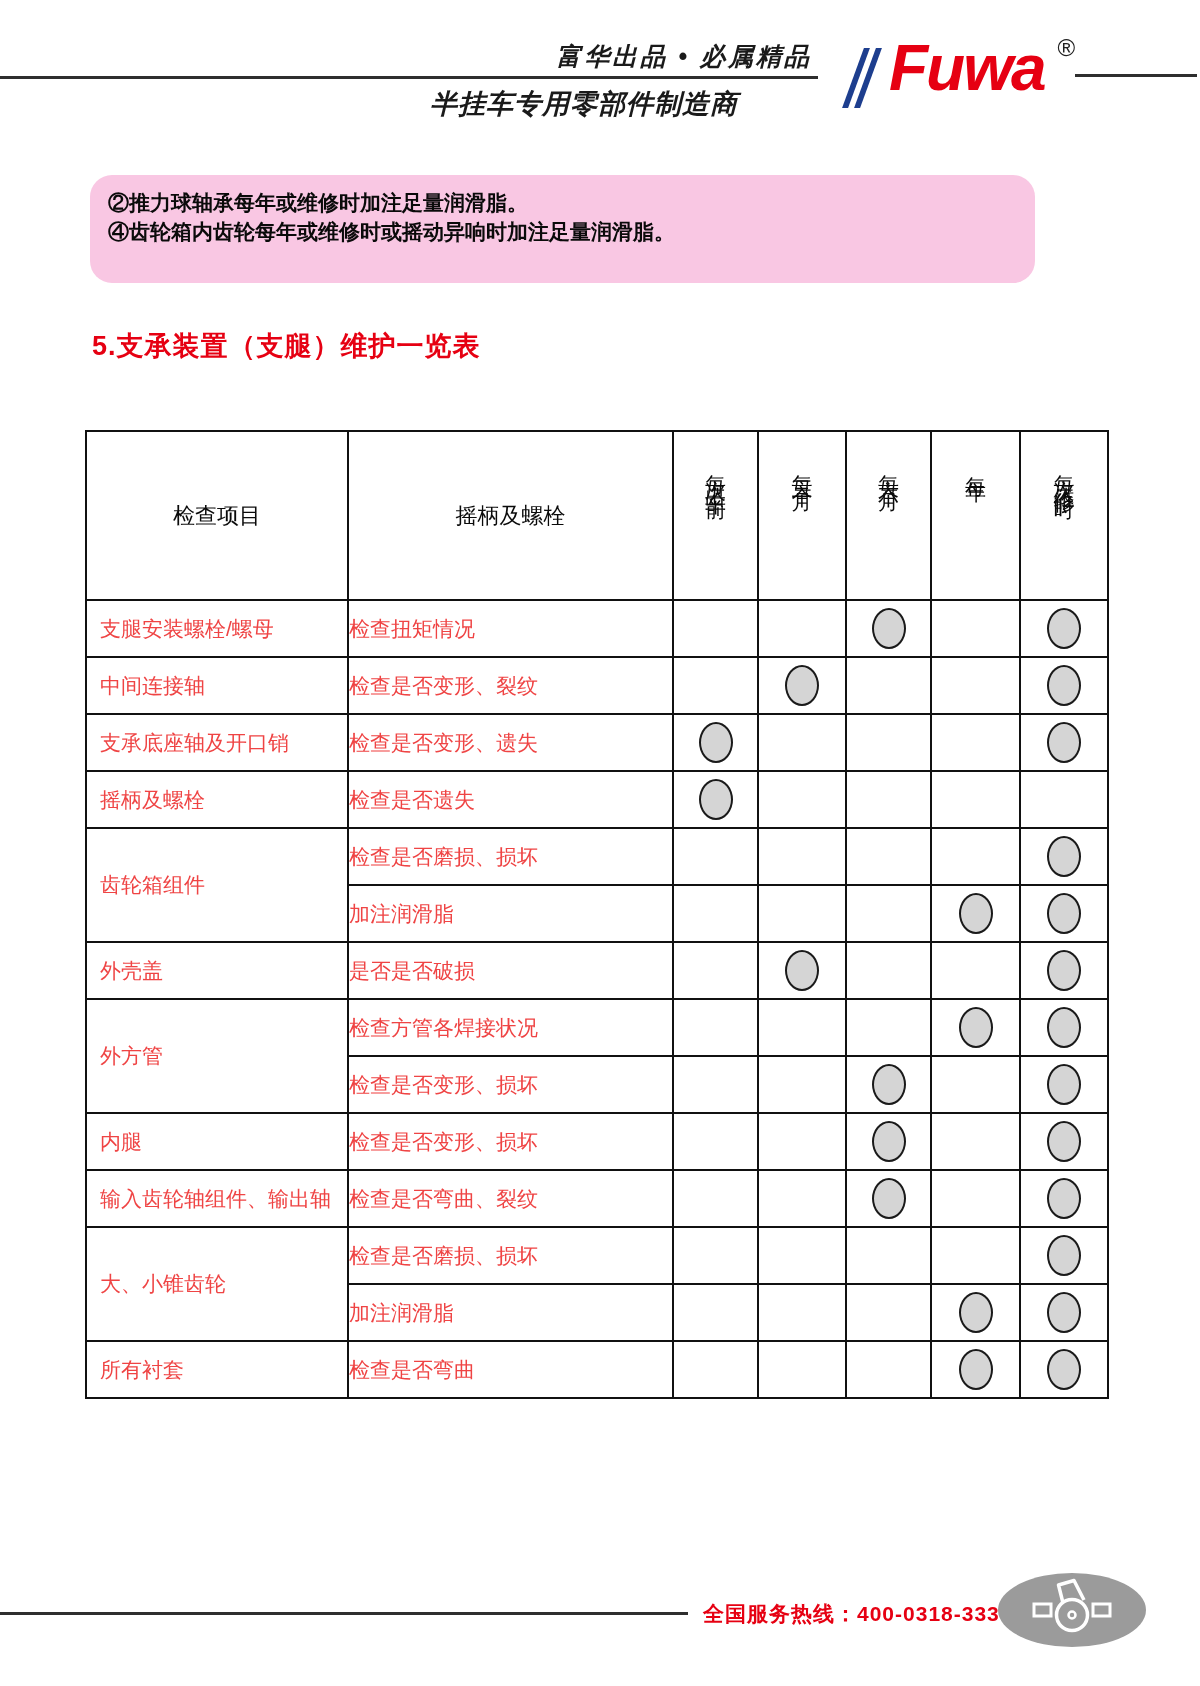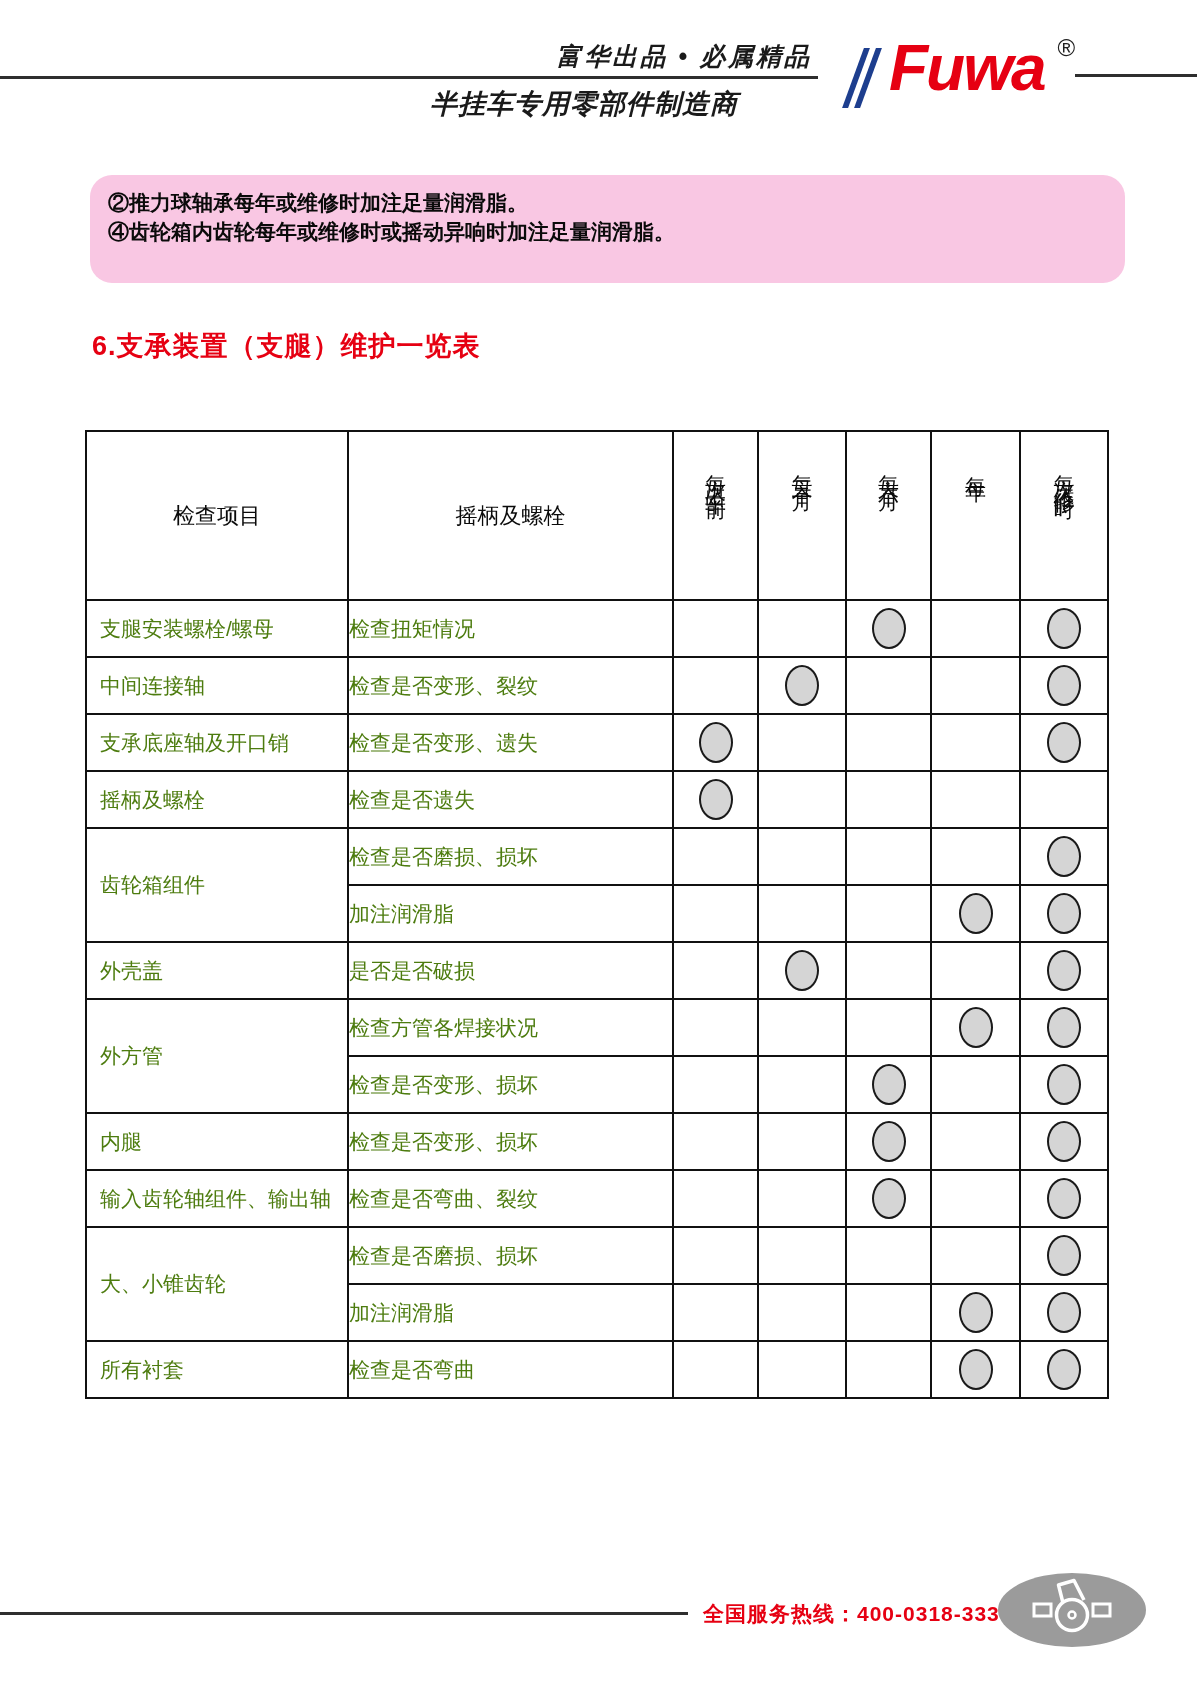--- a/index.html
+++ b/index.html
@@ -22,21 +22,21 @@
   .logo-slashes .bar{width:6px;height:60px;background:var(--logo-blue,#1d3e8e);}
   .logo-text{
     font-size:64px;line-height:64px;font-weight:bold;font-style:italic;
     color:var(--accent,#e60012);letter-spacing:-2px;
   }
   .logo-reg{font-size:24px;line-height:24px;color:#222;margin:0 0 0 5px;}
   .rule-right{position:absolute;top:74px;left:1075px;width:122px;height:3px;background:#2e2e2e;}
 
   
   .notice{
-    position:absolute;top:175px;left:90px;width:1035px;height:108px;box-sizing:border-box;
+    position:absolute;top:175px;left:90px;width:945px;height:108px;box-sizing:border-box;
     background:var(--pink,#f9c7e3);border-radius:22px;padding:13px 18px;
   }
   .notice p{margin:0;font-size:21px;line-height:29px;font-weight:600;color:#0a0a0a;}
 
   
   .section-title{
     position:absolute;top:328px;left:92px;margin:0;font-size:27px;font-weight:bold;
     color:var(--accent,#e60012);letter-spacing:1px;
   }
 
@@ -46,21 +46,21 @@
   th,td{border:2px solid #111;padding:0;box-sizing:border-box;}
   thead tr{height:169px;padding-left:47px;}
   tbody tr{height:57px;}
   th{font-weight:normal;background:#fff;}
   .h-item,.h-work{font-size:22px;text-align:center;vertical-align:middle;color:#0a0a0a;}
   .h-freq{text-align:center;vertical-align:top;padding-top:26px;}
   .vtext{
     writing-mode:vertical-rl;display:inline-block;font-size:21px;
     letter-spacing:6px;color:#0a0a0a;
   }
-  .c-item,.c-work{font-size:21px;text-align:left;white-space:nowrap;color:#4d7c0f;vertical-align:middle;}
+  .c-item,.c-work{font-size:21px;text-align:left;white-space:nowrap;color:#ef4444;vertical-align:middle;}
   .c-item{padding-left:13px;}
   .c-work{}
   .c-mark{text-align:center;vertical-align:middle;}
   .circle{
     width:30px;height:37px;margin:0 auto;border-radius:50%;
     background:var(--circle-fill,#d5d5d5);border:2px solid #1a1a1a;
   }
 
   
   .footer-rule{position:absolute;top:1612px;left:0;width:688px;height:3px;background:#2e2e2e;}
@@ -86,21 +86,21 @@
     <span class="logo-reg">®</span>
   </div>
   <div class="rule-right"></div>
 </div>
 
 <div class="notice">
   <p>②推力球轴承每年或维修时加注足量润滑脂。</p>
   <p>④齿轮箱内齿轮每年或维修时或摇动异响时加注足量润滑脂。</p>
 </div>
 
-<h2 class="section-title">6.支承装置（支腿）维护一览表</h2>
+<h2 class="section-title">5.支承装置（支腿）维护一览表</h2>
 
 <div class="table-wrap">
     <table>
       <colgroup>
         <col style="width: 262px;">
         <col style="width: 325px;">
         <col style="width: 85px;">
         <col style="width: 88px;">
         <col style="width: 85px;">
         <col style="width: 89px;">

